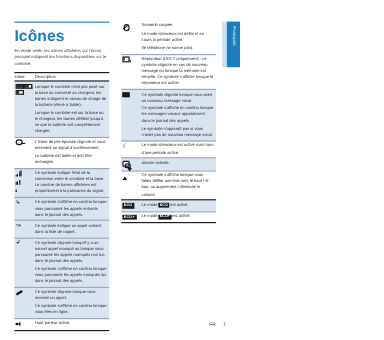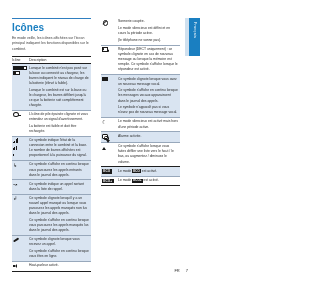--- a/index.html
+++ b/index.html
@@ -55,21 +55,21 @@
   .col-right { left: 101px; }
 
   
   .rule-top {
     height: 1.2px;
     background: #2f7fc0;
     margin-bottom: 2.5px;
   }
   .page-title {
     color: #1a7fc1;
-    font-size: 10px;
+    font-size: 13px;
     font-weight: bold;
     letter-spacing: .1px;
     margin-bottom: 3px;
   }
   .intro {
     color: #3b3b3b;
     font-size: 3.5px;
     line-height: 1.55;
     margin-bottom: 4px;
   }

